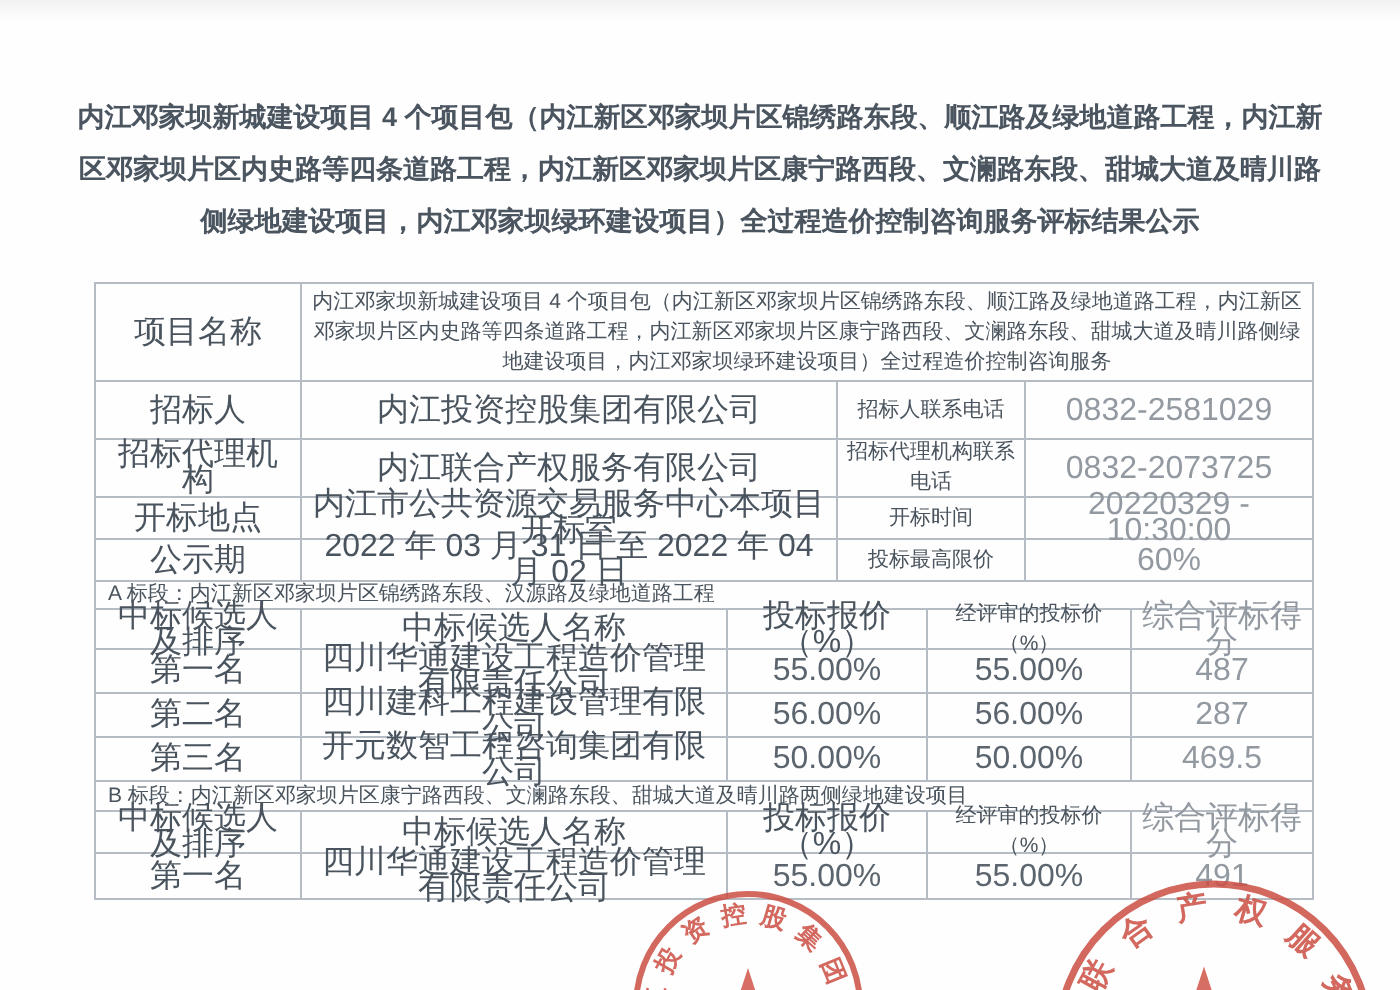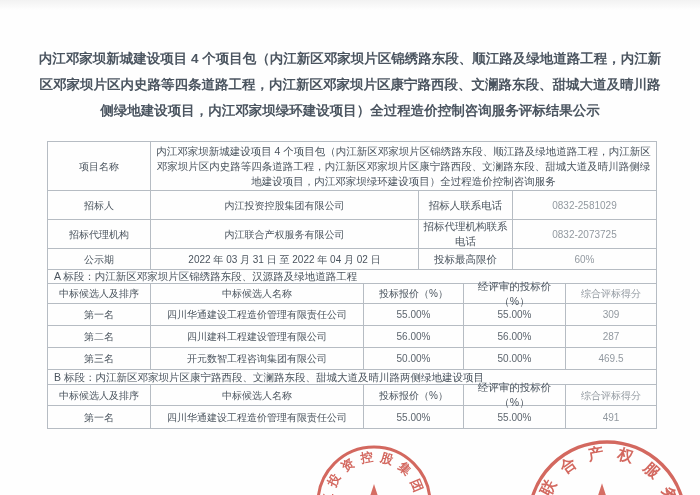--- a/index.html
+++ b/index.html
@@ -12,21 +12,21 @@
   .title{
     position:absolute;left:38px;top:46px;width:624px;text-align:center;
     font-size:13.5px;line-height:26px;font-weight:bold;color:#4b5560;
   }
   .tbl{position:absolute;left:47px;top:141px;width:610px;border:1px solid #b6bcc3;box-sizing:border-box;}
   .row{display:flex;border-bottom:1px solid #b6bcc3;box-sizing:border-box;}
   .row:last-child{border-bottom:none;}
   .cell{
     display:flex;align-items:center;justify-content:center;text-align:center;
     box-sizing:border-box;border-right:1px solid #b6bcc3;
-    font-size:10px;color:#4a545e;padding:1px 4px;line-height:13px;
+    font-size:16px;color:#4a545e;padding:1px 4px;line-height:13px;
   }
   .cell.last{border-right:none;}
   .w1{flex:0 0 103px;} .w2{flex:0 0 268px;} .w3{flex:0 0 94px;} .w4{flex:1 1 auto;}
   .c1{flex:0 0 103px;} .c2{flex:0 0 213px;} .c3{flex:0 0 100px;} .c4{flex:0 0 102px;} .c5{flex:1 1 auto;}
   .h49{height:49px;} .h29{height:29px;} .h21{height:21px;} .h22{height:22px;}
   .h14{height:14px;} .h15{height:15px;} .h20{height:20px;}
   .small{font-size:10.5px;line-height:15px;}
   .light{color:#9299a0;}
   .mid{color:#5c656e;}
   .section-row{justify-content:flex-start;text-align:right;padding-left:6px;font-size:10.5px;color:#4a545e;}
@@ -53,20 +53,26 @@
       <div class="cell w4 last light">0832-2581029</div>
     </div>
 
     <div class="row h29">
       <div class="cell w1">招标代理机构</div>
       <div class="cell w2">内江联合产权服务有限公司</div>
       <div class="cell w3 small">招标代理机构联系电话</div>
       <div class="cell w4 last light">0832-2073725</div>
     </div>
 
+    <div class="row h21">
+      <div class="cell w1">开标地点</div>
+      <div class="cell w2">内江市公共资源交易服务中心本项目开标室</div>
+      <div class="cell w3 small">开标时间</div>
+      <div class="cell w4 last light">20220329 - 10:30:00</div>
+    </div>
 
     <div class="row h21">
       <div class="cell w1">公示期</div>
       <div class="cell w2">2022 年 03 月 31 日 至 2022 年 04 月 02 日</div>
       <div class="cell w3 small">投标最高限价</div>
       <div class="cell w4 last light">60%</div>
     </div>
 
     <div class="row h14">
       <div class="cell last section-row" style="flex:1 1 auto;">A 标段：内江新区邓家坝片区锦绣路东段、汉源路及绿地道路工程</div>
@@ -78,21 +84,21 @@
       <div class="cell c3">投标报价（%）</div>
       <div class="cell c4 small">经评审的投标价（%）</div>
       <div class="cell c5 last light">综合评标得分</div>
     </div>
 
     <div class="row h22">
       <div class="cell c1">第一名</div>
       <div class="cell c2">四川华通建设工程造价管理有限责任公司</div>
       <div class="cell c3 mid">55.00%</div>
       <div class="cell c4 mid">55.00%</div>
-      <div class="cell c5 last light">309</div>
+      <div class="cell c5 last light">487</div>
     </div>
 
     <div class="row h22">
       <div class="cell c1">第二名</div>
       <div class="cell c2">四川建科工程建设管理有限公司</div>
       <div class="cell c3 mid">56.00%</div>
       <div class="cell c4 mid">56.00%</div>
       <div class="cell c5 last light">287</div>
     </div>
 

